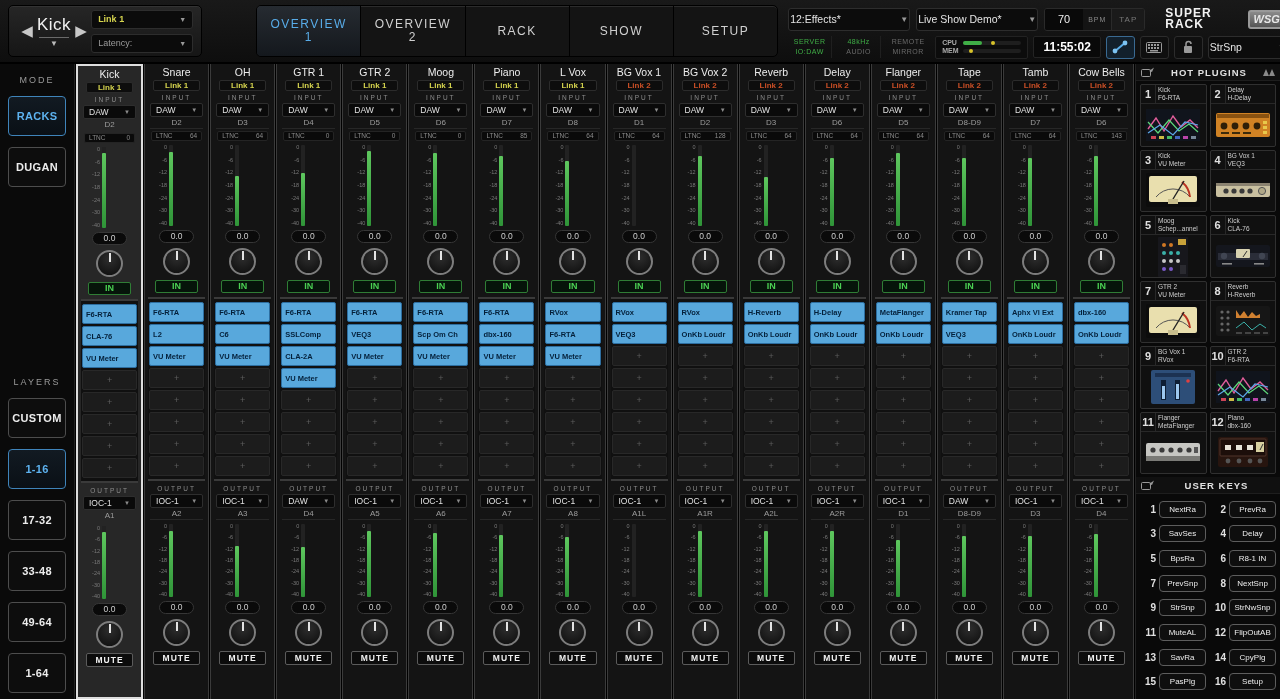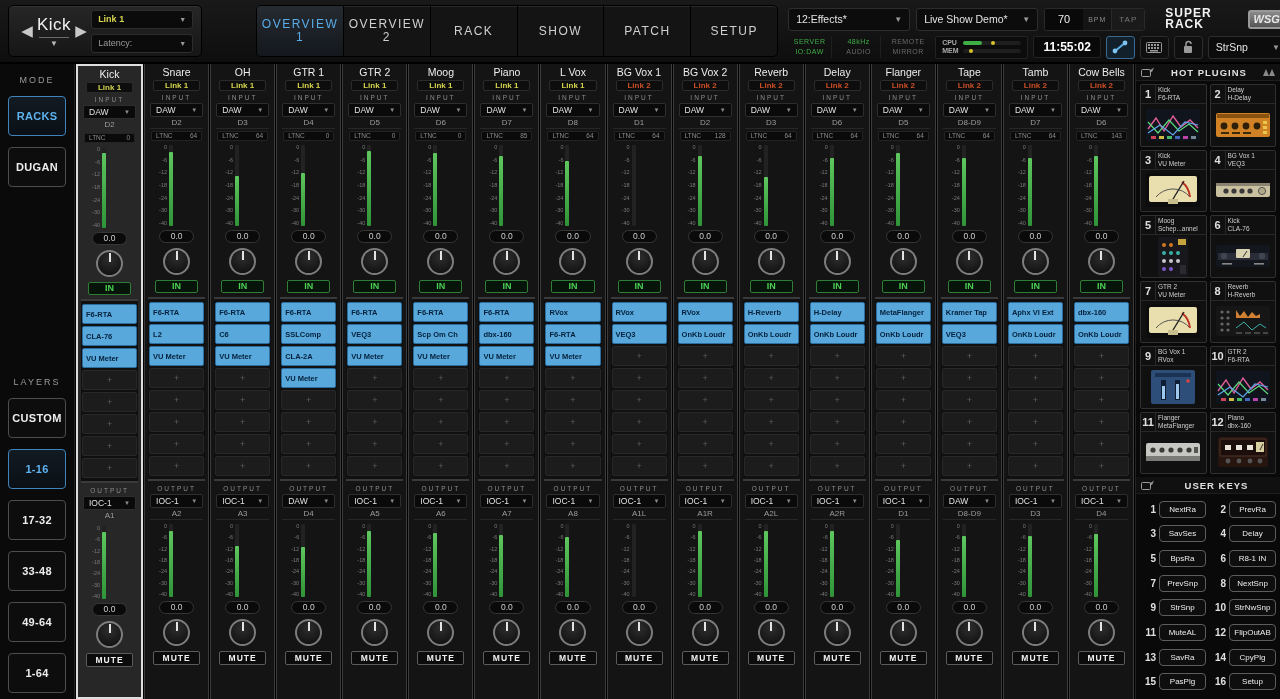--- a/index.html
+++ b/index.html
@@ -22,21 +22,21 @@
   .lat-val { color:#9a9a9a; }
 
   .tabs { width:522px; height:52px; flex:none; background:#141414; border:1px solid #000; border-radius:5px; display:flex; overflow:hidden; box-shadow:inset 0 1px 0 #2c2c2c;margin-left:44px; }
   .tab { flex:1; display:flex; flex-direction:column; align-items:center; justify-content:center; font-size:12px; letter-spacing:1.5px; color:#d0d0d0; border-right:1px solid #000; cursor:pointer; line-height:13px; }
   .tab:last-child { border-right:none; }
   .tab.active { background:linear-gradient(#262b31,#14181d); color:#58ace8; }
 
   .right-top { flex:1; display:flex; flex-direction:column; gap:3px; padding-top:4px; }
   .row1 { display:flex; gap:6px; align-items:center; height:25px; }
   .row2 { display:flex; gap:5px; align-items:center; height:25px; }
-  .h-drop { background:#0c0c0c; border:1px solid #2d2d2d; border-radius:3px; height:23px; font-size:10.5px; display:flex; justify-content:space-between; align-items:center; padding:0 7px; color:#e4e4e4; }
+  .h-drop { background:#0c0c0c; border:1px solid #2d2d2d; border-radius:3px; height:23px; font-size:10.5px; display:flex; justify-content:space-between; align-items:center; padding:0 1px; color:#e4e4e4; }
   .h-drop .chev { color:#999; font-size:8px; margin-left:6px; }
   .bpm-group { display:flex; align-items:center; height:23px; background:#141414; border:1px solid #2a2a2a; border-radius:3px; overflow:hidden; }
   .bpm-val { width:38px; text-align:center; font-size:11px; color:#eee; background:#090909; height:100%; line-height:21px; }
   .bpm-lab { font-size:7px; color:#8a8a8a; padding:0 5px; letter-spacing:1px; }
   .tap-btn { font-size:8px; color:#777; border-left:1px solid #2a2a2a; background:#1a1a1a; height:100%; padding:0 7px; line-height:21px; letter-spacing:1px; }
   .logo { margin-left:auto; display:flex; align-items:center; gap:12px; padding-right:2px; }
   .logo-text { font-weight:bold; font-size:12px; line-height:11px; letter-spacing:1px; color:#f2f2f2; }
   .logo-badge { border:2px solid #999; border-radius:3px; background:linear-gradient(#8a8a8a,#555); color:#e8e8e8; font-weight:bold; font-style:italic; font-size:11px; padding:0 4px; line-height:15px;margin-left:24px; }
 
   .ind { width:44px; display:flex; flex-direction:column; align-items:center; font-size:7px; line-height:10px; letter-spacing:0.5px; border-right:1px solid #1f1f1f; height:22px; justify-content:center; }
@@ -136,23 +136,20 @@
           <span>OVERVIEW</span>
           <span>2</span>
         </div>
         <div class="tab">
           <span>RACK</span>
         </div>
         <div class="tab">
           <span>SHOW</span>
         </div>
         <div class="tab">
-          <span>PATCH</span>
-        </div>
-        <div class="tab">
           <span>SETUP</span>
         </div>
       </nav>
 
     <div class="right-top">
       <div class="row1">
         <div class="h-drop" style="width:122px">
           <span>12:Effects*</span>
           <span class="chev">▼</span>
         </div>

